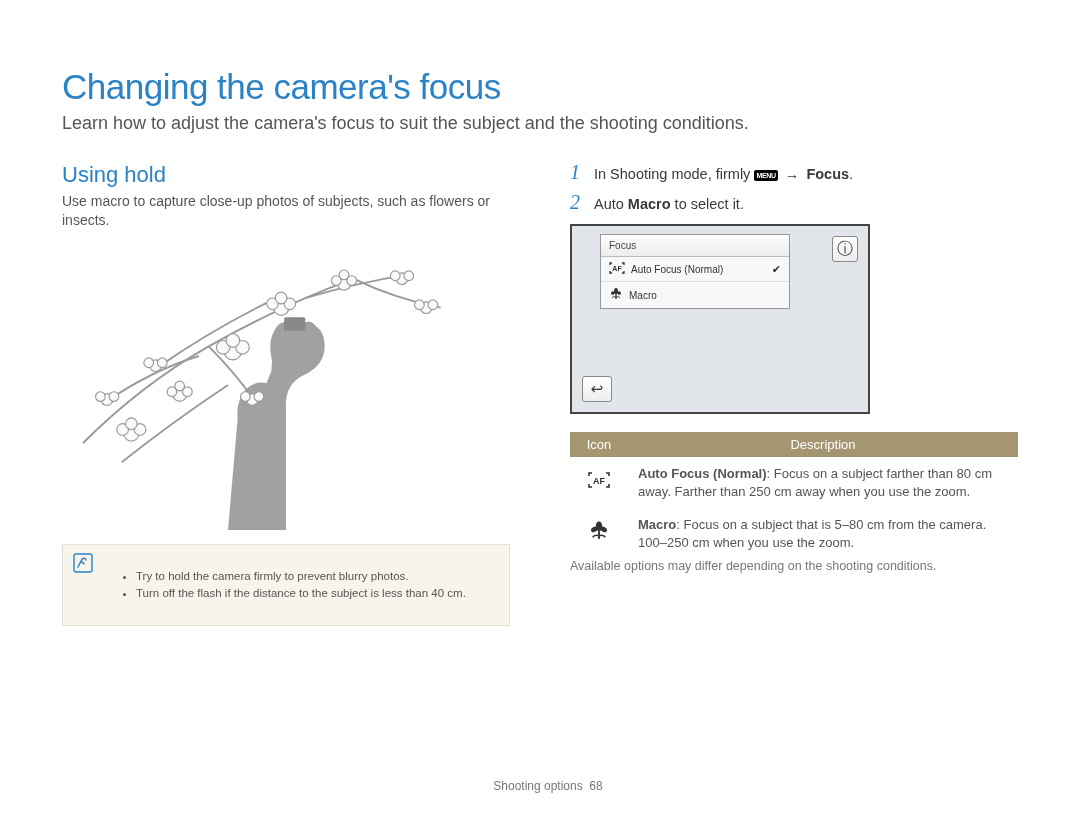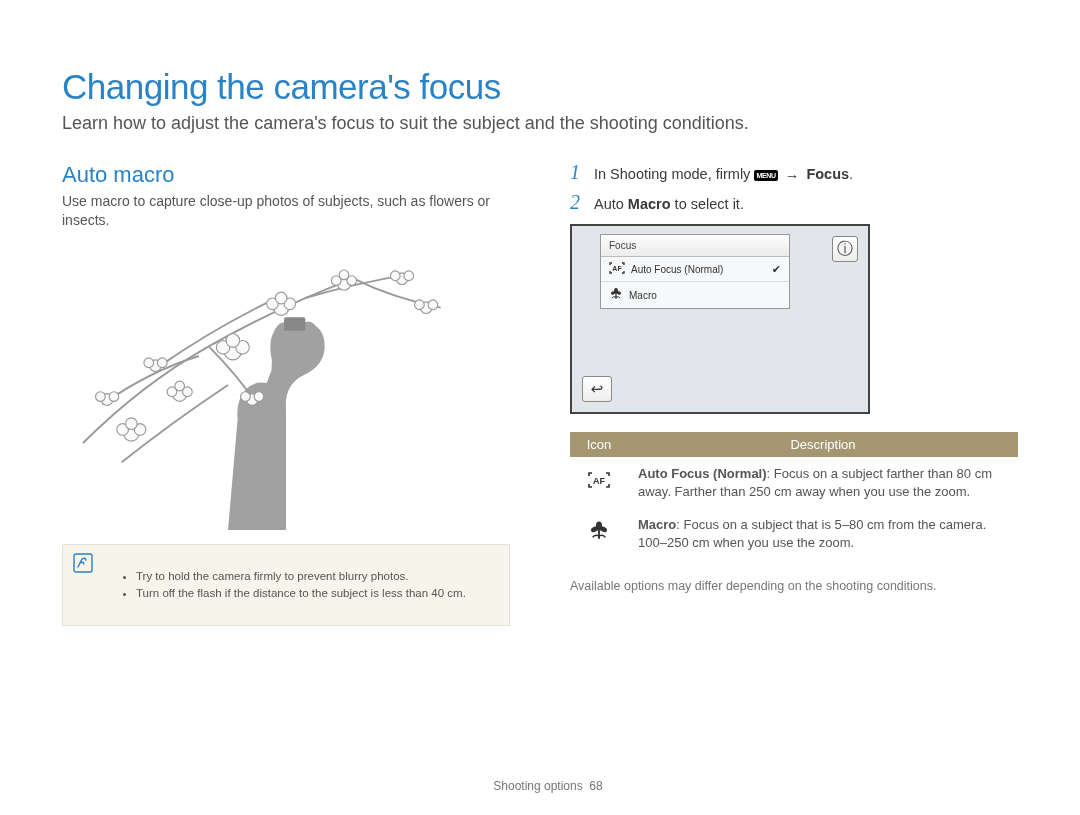--- a/index.html
+++ b/index.html
@@ -184,21 +184,21 @@
     vertical-align: middle;
     font-size: 13px;
     color: var(--light-text);
     padding: 8px 10px;
     line-height: 1.35;
   }
   .desc-table td.icon-cell { text-align:center; }
   .caption {
     font-size: 12.5px;
     color: var(--lighter-text);
-    margin-top: 20px;
+    margin-top: 0;
   }
 
   
   .footer {
     position:absolute;
     bottom: 22px;
     left: 16px; right: 0;
     text-align:center;
     font-size: 12px;
     color: var(--lighter-text);
@@ -207,21 +207,21 @@
 </head>
 <body>
 
 <div class="page">
   <h1 class="page-title">Changing the camera's focus</h1>
   <p class="page-subtitle">Learn how to adjust the camera's focus to suit the subject and the shooting conditions.</p>
 
   <div class="columns">
 
     <div class="col">
-      <h2 class="section-heading">Auto macro</h2>
+      <h2 class="section-heading">Using hold</h2>
       <p class="body-text">Use macro to capture close-up photos of subjects, such as flowers or insects.</p>
 
       <div class="illustration">
         <svg viewBox="0 0 460 300" xmlns="http://www.w3.org/2000/svg">
 
           <g fill="#a1a1a1">
             <path d="M230 300 L230 175 Q228 150 248 140 Q270 130 270 110 Q270 88 250 85 Q228 82 221 100 Q215 116 215 135 L210 148 Q198 145 188 155 Q178 167 180 185 L170 300 Z"></path>
 
             <path d="M236 142 Q232 110 240 96 Q250 80 258 86 Q266 92 258 108 Q250 124 248 140 Z"></path>
             <path d="M220 140 Q210 112 216 98 Q222 82 232 86 Q240 90 234 108 Q228 126 230 140 Z"></path>

